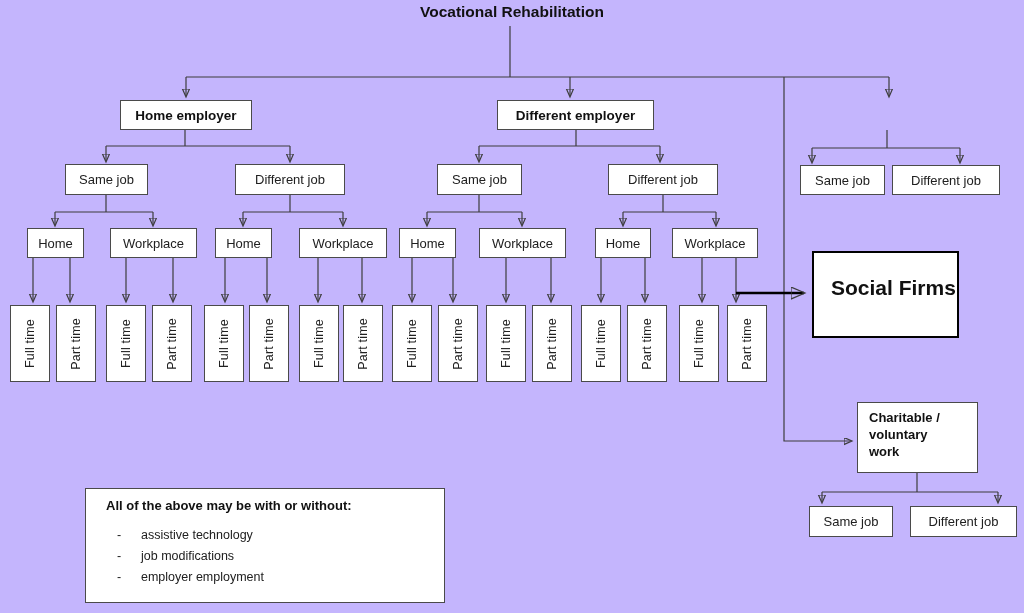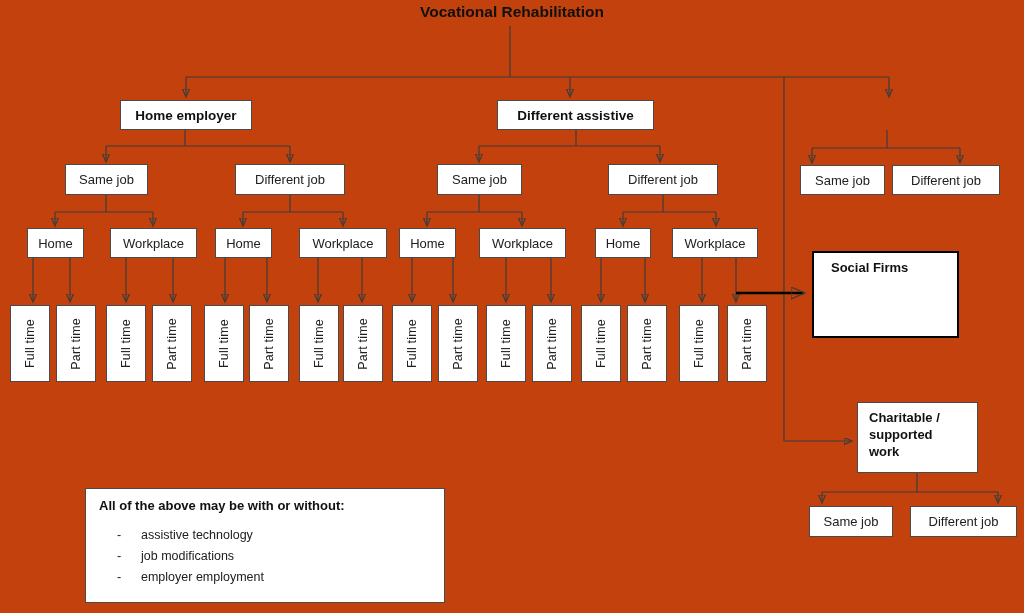--- a/index.html
+++ b/index.html
@@ -1,17 +1,17 @@
 <!DOCTYPE html>
 <html><head>
 <meta charset="utf-8">
 <style>
   html,body{margin:0;padding:0;background:#fff;}
   .stage{
-    position:relative;width:1024px;height:613px;background:#c2410c;
+    position:relative;width:1024px;height:613px;background:#c4b5fd;
     font-family:"Liberation Sans",sans-serif;color:#1a1a1a;overflow:hidden;
   }
   .wires{position:absolute;left:0;top:0;}
   .wires path{stroke:#3d3d3d;stroke-width:1.2;fill:none;}
   .wires path.thick{stroke:#000;stroke-width:2.4;}
   .title{
     position:absolute;left:0;top:3px;width:1024px;text-align:center;
     font-weight:bold;font-size:15.5px;color:#111;
   }
   .node{
@@ -19,32 +19,32 @@
     display:flex;align-items:center;justify-content:center;
     font-size:13px;box-sizing:border-box;color:#202020;
   }
   .node.bold{font-weight:bold;font-size:13.5px;color:#111;}
   .vnode span{
     writing-mode:vertical-rl;transform:rotate(180deg);
     font-size:12.5px;letter-spacing:.2px;white-space:nowrap;
   }
   .social{
     border:2px solid #000;align-items:flex-start;justify-content:flex-start;
-    padding:7px 0 0 17px;font-weight:bold;font-size:13px;color:#111;
+    padding:23px 0 0 17px;font-weight:bold;font-size:21px;color:#111;
   }
   .char{
     align-items:flex-start;justify-content:flex-start;
     padding:6px 0 0 11px;font-weight:bold;font-size:13px;line-height:1.32;color:#111;
   }
   .char span{display:block;width:80px;}
   .note{
     position:absolute;left:85px;top:488px;width:360px;height:115px;
     border:1px solid #4a4a4a;box-sizing:border-box;background:#fff;
   }
-  .note-heading{font-weight:bold;font-size:13px;margin:9px 0 0 13px;color:#111;}
+  .note-heading{font-weight:bold;font-size:13px;margin:9px 0 0 20px;color:#111;}
   .note-list{list-style:none;margin:15px 0 0 0;padding:0;}
   .note-list li{display:flex;font-size:12.5px;margin:0 0 7px 31px;color:#202020;}
   .dash{width:12px;margin-right:12px;text-align:left;}
 </style>
 </head>
 <body>
 
 <div class="stage">
 
   <svg class="wires" width="1024" height="613" viewBox="0 0 1024 613">
@@ -121,21 +121,21 @@
     <path d="M822,492 V502" marker-end="url(#ah)"></path>
       <path d="M998,492 V502" marker-end="url(#ah)"></path>
   </svg>
 
   <div class="title">Vocational Rehabilitation</div>
 
   <div class="node bold" style="left:120px;top:100px;width:132px;height:30px;">
       <span>Home employer</span>
     </div>
   <div class="node bold" style="left:497px;top:100px;width:157px;height:30px;">
-      <span>Different assistive</span>
+      <span>Different employer</span>
     </div>
 
   <div class="node" style="left:65px;top:164px;width:83px;height:31px;">
       <span>Same job</span>
     </div>
   <div class="node" style="left:235px;top:164px;width:110px;height:31px;">
       <span>Different job</span>
     </div>
   <div class="node" style="left:437px;top:164px;width:85px;height:31px;">
       <span>Same job</span>
@@ -221,21 +221,21 @@
       <span>Full time</span>
     </div>
   <div class="node vnode" style="left:727px;top:305px;width:40px;height:77px;">
       <span>Part time</span>
     </div>
 
   <div class="node social" style="left:812px;top:251px;width:147px;height:87px;">
       <span>Social Firms</span>
     </div>
   <div class="node char" style="left:857px;top:402px;width:121px;height:71px;">
-      <span>Charitable / supported work</span>
+      <span>Charitable / voluntary work</span>
     </div>
   <div class="node" style="left:809px;top:506px;width:84px;height:31px;">
       <span>Same job</span>
     </div>
   <div class="node" style="left:910px;top:506px;width:107px;height:31px;">
       <span>Different job</span>
     </div>
 
   <div class="note">
     <div class="note-heading">All of the above may be with or without:</div>

